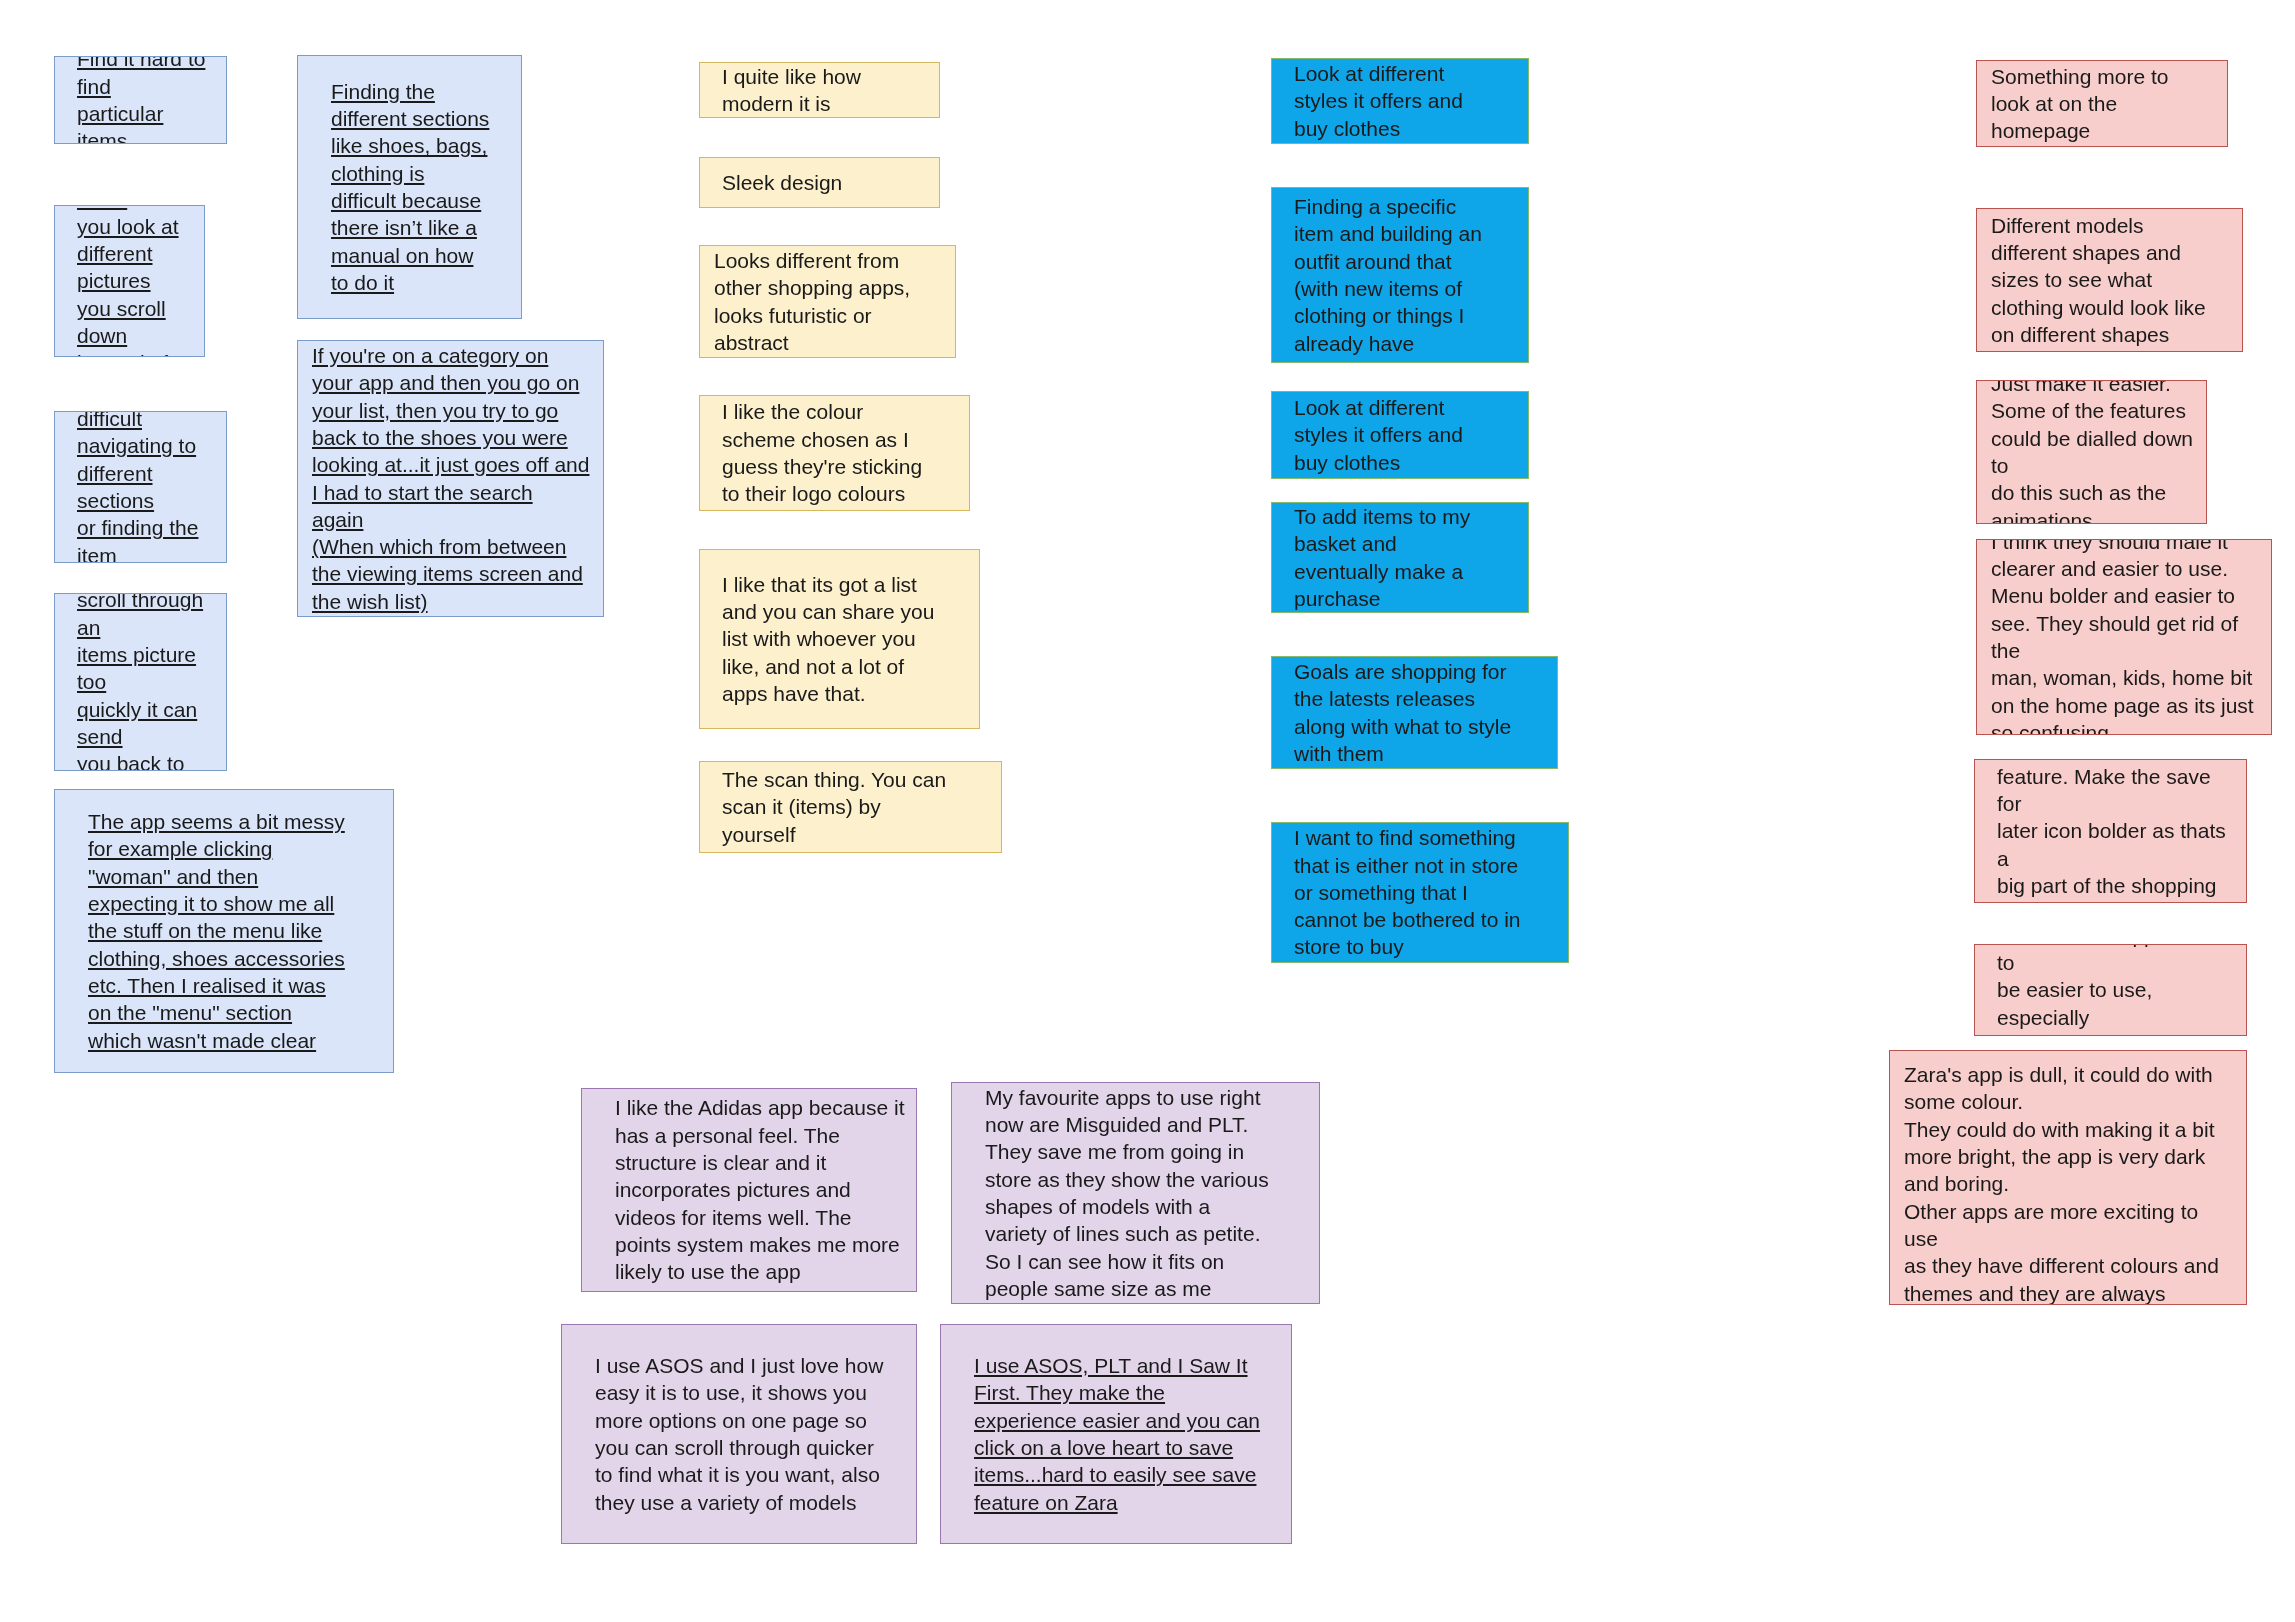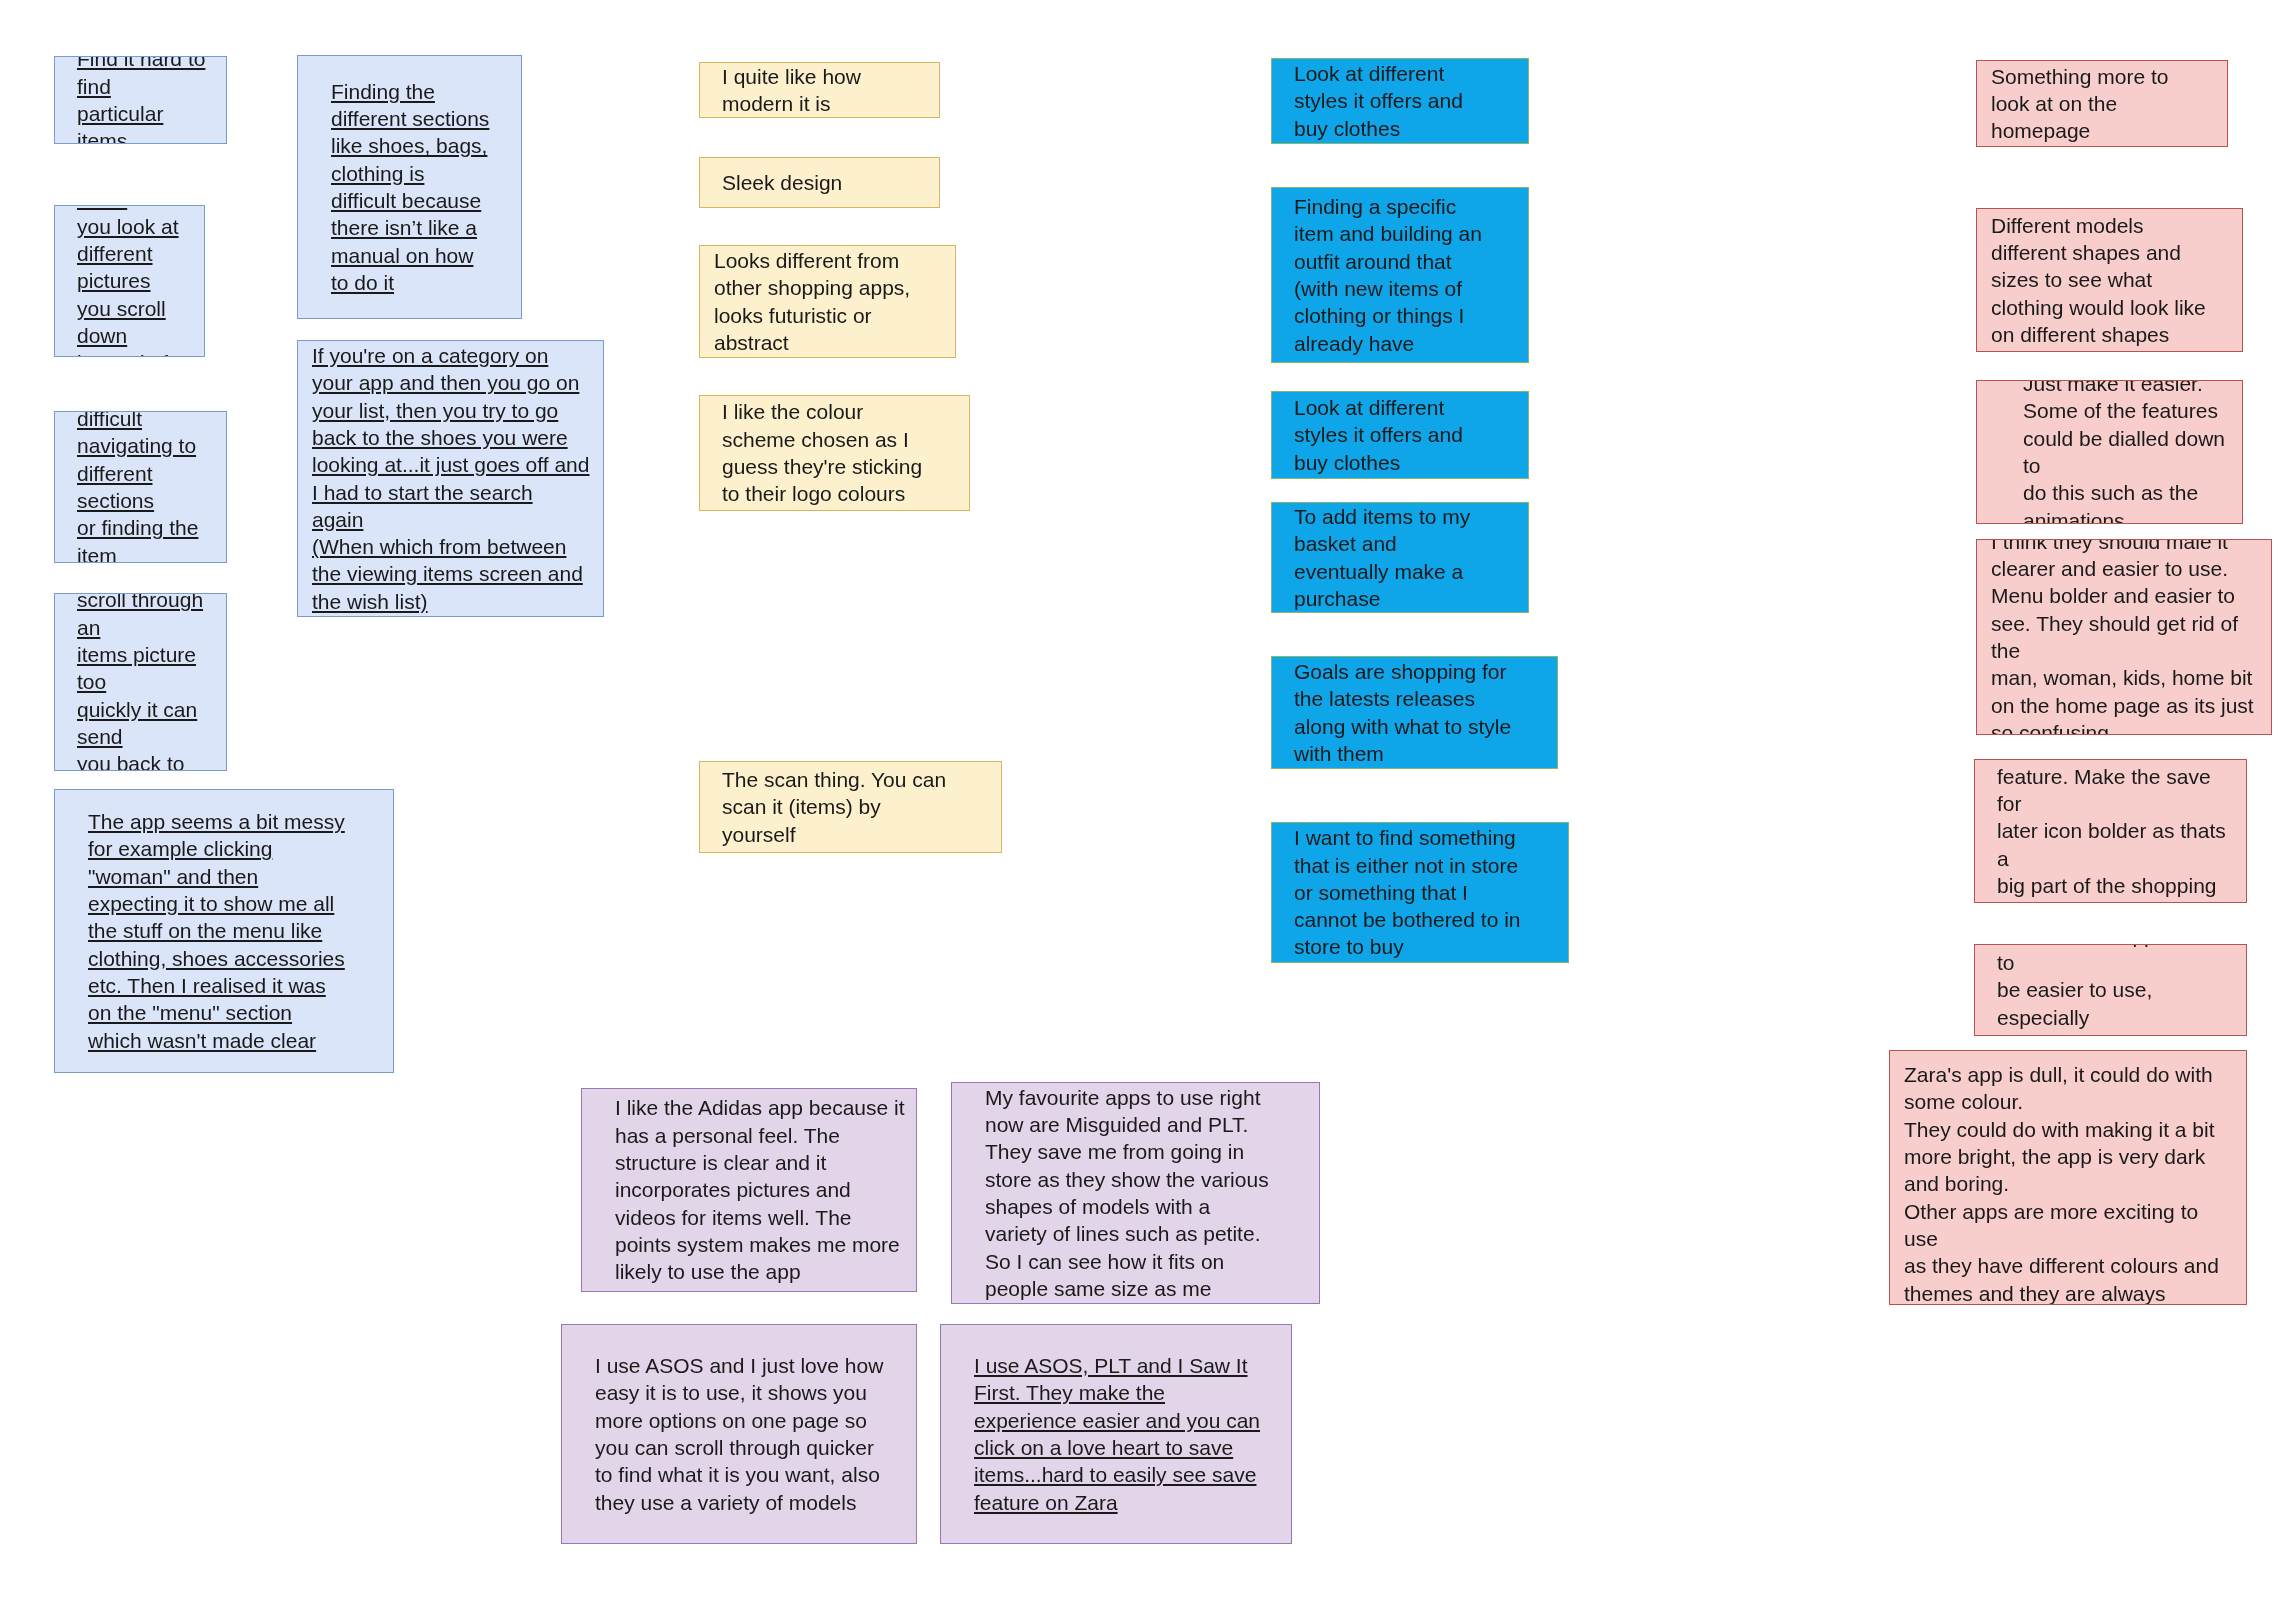--- a/index.html
+++ b/index.html
@@ -146,20 +146,27 @@
 abstract</span>
   </div>
 
   <div class="note c-yellow pad-md" style="left:699px; top:395px; width:271px; height:116px;">
     <span class="note-text">I like the colour
 scheme chosen as I
 guess they're sticking
 to their logo colours</span>
   </div>
 
+  <div class="note c-yellow pad-md" style="left:699px; top:549px; width:281px; height:180px;">
+    <span class="note-text">I like that its got a list
+and you can share you
+list with whoever you
+like, and not a lot of
+apps have that.</span>
+  </div>
 
   <div class="note c-yellow pad-md" style="left:699px; top:761px; width:303px; height:92px;">
     <span class="note-text">The scan thing. You can
 scan it (items) by
 yourself</span>
   </div>
 
   <div class="note c-green pad-md" style="left:1271px; top:58px; width:258px; height:86px;">
     <span class="note-text">Look at different
 styles it offers and
@@ -210,21 +217,21 @@
   </div>
 
   <div class="note c-red pad-sm" style="left:1976px; top:208px; width:267px; height:144px;">
     <span class="note-text">Different models
 different shapes and
 sizes to see what
 clothing would look like
 on different shapes</span>
   </div>
 
-  <div class="note c-red pad-sm" style="left:1976px; top:380px; width:267px; height:144px;padding-left:32px;">
+  <div class="note c-red pad-sm" style="left:1976px; top:380px; width:231px; height:144px;">
     <span class="note-text">Just make it easier.
 Some of the features
 could be dialled down to
 do this such as the
 animations</span>
   </div>
 
   <div class="note c-red pad-sm" style="left:1976px; top:539px; width:296px; height:196px;">
     <span class="note-text">I think they should male it
 clearer and easier to use.

